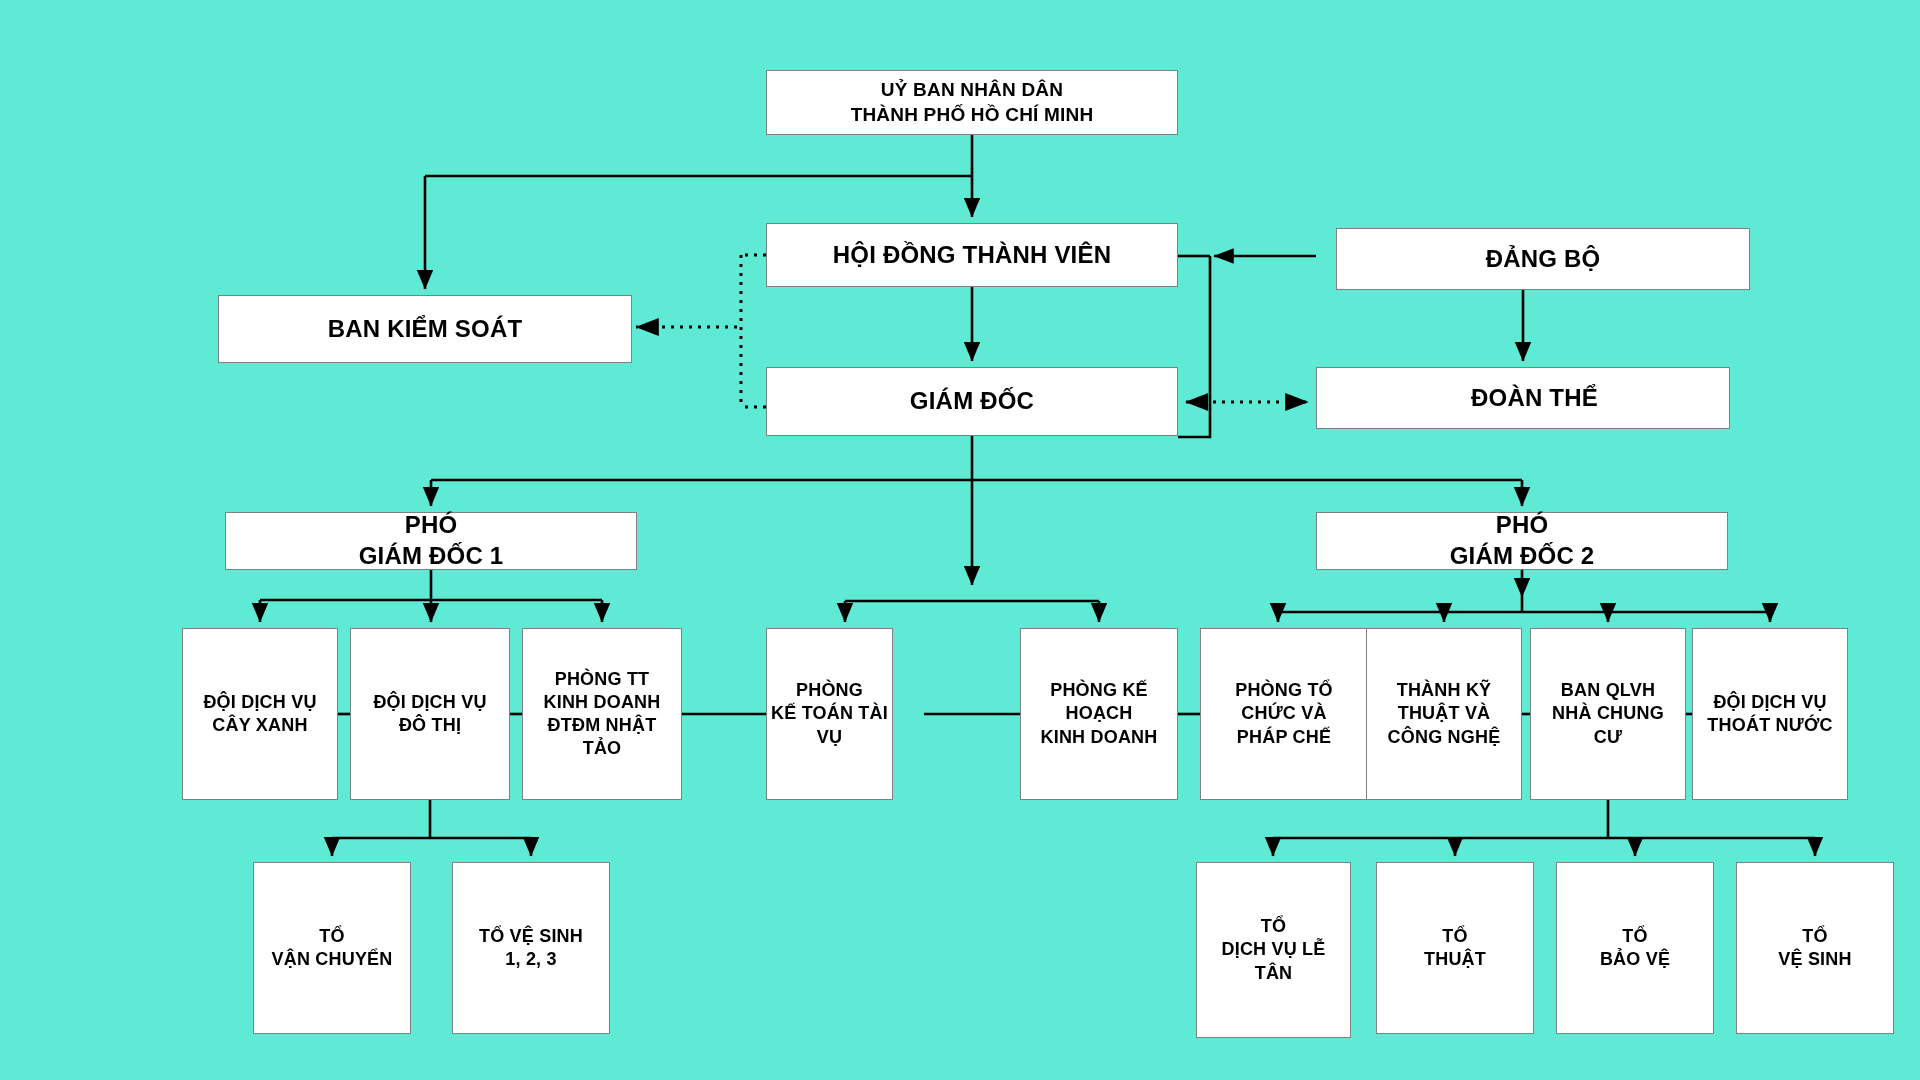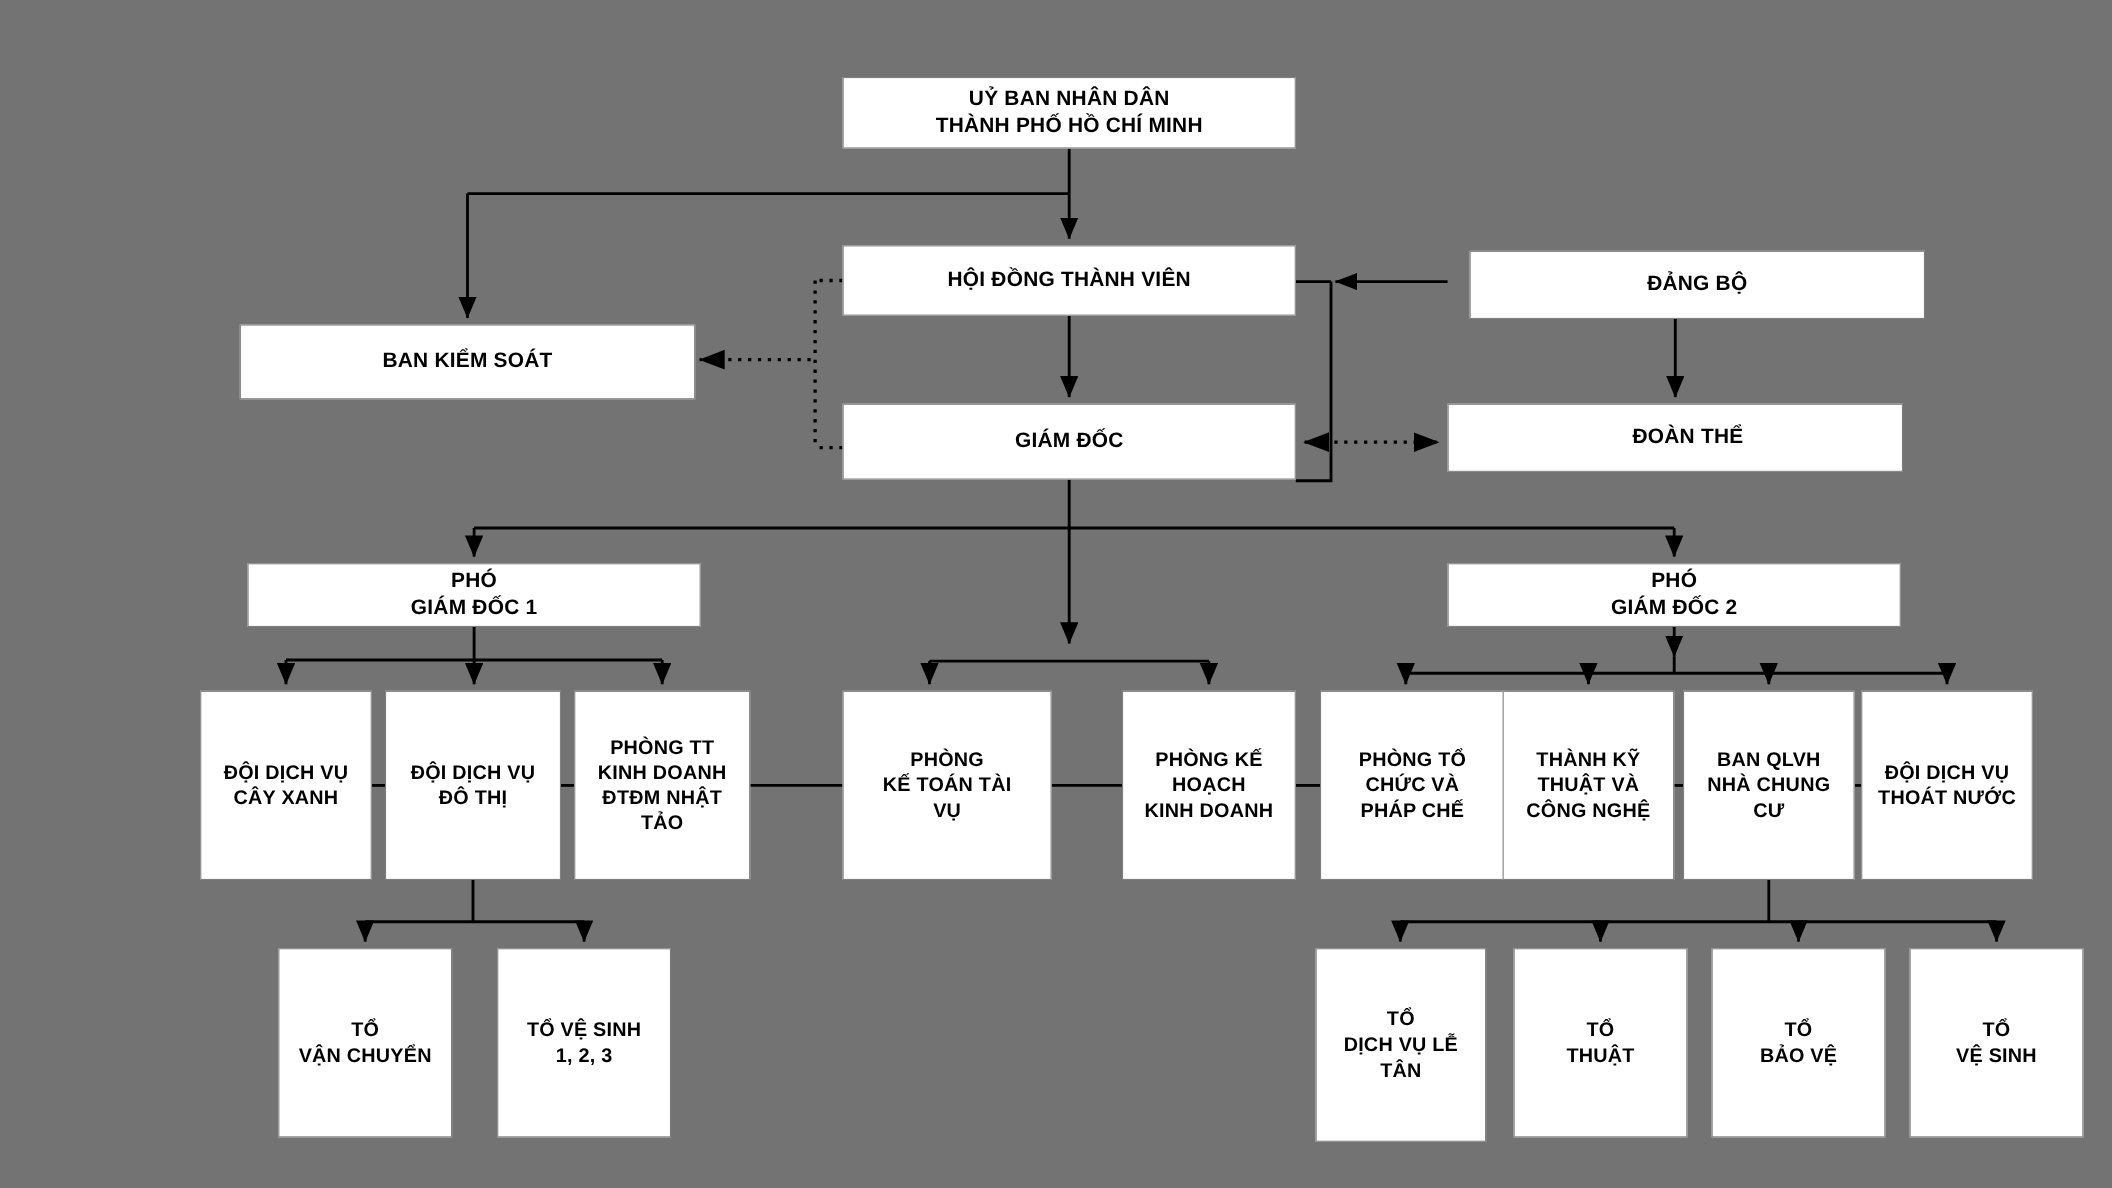--- a/index.html
+++ b/index.html
@@ -4,21 +4,21 @@
 <style>
   html, body {
     margin: 0;
     padding: 0;
     background: #ffffff;
   }
   #canvas {
     position: relative;
     width: 1920px;
     height: 1080px;
-    background: #737373;
+    background: #5eead4;
     font-family: "Liberation Sans", sans-serif;
     overflow: hidden;
   }
   #wires {
     position: absolute;
     left: 0;
     top: 0;
     width: 1920px;
     height: 1080px;
     pointer-events: none;
@@ -33,21 +33,21 @@
     justify-content: center;
     text-align: center;
     color: #000000;
     font-weight: bold;
     line-height: 1.28;
     letter-spacing: 0.2px;
     white-space: pre-line;
     padding: 2px 4px;
   }
   .node.t-top     { font-size: 19px; }
-  .node.t-mid     { font-size: 19px; text-align: center; }
+  .node.t-mid     { font-size: 24px; text-align: center; }
   .node.t-dept    { font-size: 18px; }
   .node.t-team    { font-size: 18px; }
   .node.t-center  { align-items: center; }
 </style>
 </head>
 <body>
 
 <div id="canvas">
   <svg id="wires" viewBox="0 0 1920 1080" width="1920" height="1080">
     <defs>
@@ -148,21 +148,21 @@
       <div class="node t-mid t-center" style="left: 1316px; top: 512px; width: 412px; height: 58px; border-color: rgb(128, 128, 128);">PHÓ
 GIÁM ĐỐC  2</div>
       <div class="node t-dept t-center" style="left: 182px; top: 628px; width: 156px; height: 172px; border-color: rgb(128, 128, 128);">ĐỘI DỊCH VỤ
 CÂY XANH</div>
       <div class="node t-dept t-center" style="left: 350px; top: 628px; width: 160px; height: 172px; border-color: rgb(128, 128, 128);">ĐỘI DỊCH VỤ
 ĐÔ THỊ</div>
       <div class="node t-dept t-center" style="left: 522px; top: 628px; width: 160px; height: 172px; border-color: rgb(128, 128, 128);">PHÒNG TT
 KINH DOANH
 ĐTĐM NHẬT
 TẢO</div>
-      <div class="node t-dept t-center" style="left: 766px; top: 628px; width: 190px; height: 172px; border-color: rgb(128, 128, 128);">PHÒNG
+      <div class="node t-dept t-center" style="left: 766px; top: 628px; width: 127px; height: 172px; border-color: rgb(128, 128, 128);">PHÒNG
 KẾ TOÁN TÀI
 VỤ</div>
       <div class="node t-dept t-center" style="left: 1020px; top: 628px; width: 158px; height: 172px; border-color: rgb(128, 128, 128);">PHÒNG KẾ
 HOẠCH
 KINH DOANH</div>
       <div class="node t-dept t-center" style="left: 1200px; top: 628px; width: 168px; height: 172px; border-color: rgb(128, 128, 128);">PHÒNG TỔ
 CHỨC VÀ
 PHÁP CHẾ</div>
       <div class="node t-dept t-center" style="left: 1366px; top: 628px; width: 156px; height: 172px; border-color: rgb(128, 128, 128);">THÀNH KỸ
 THUẬT VÀ

